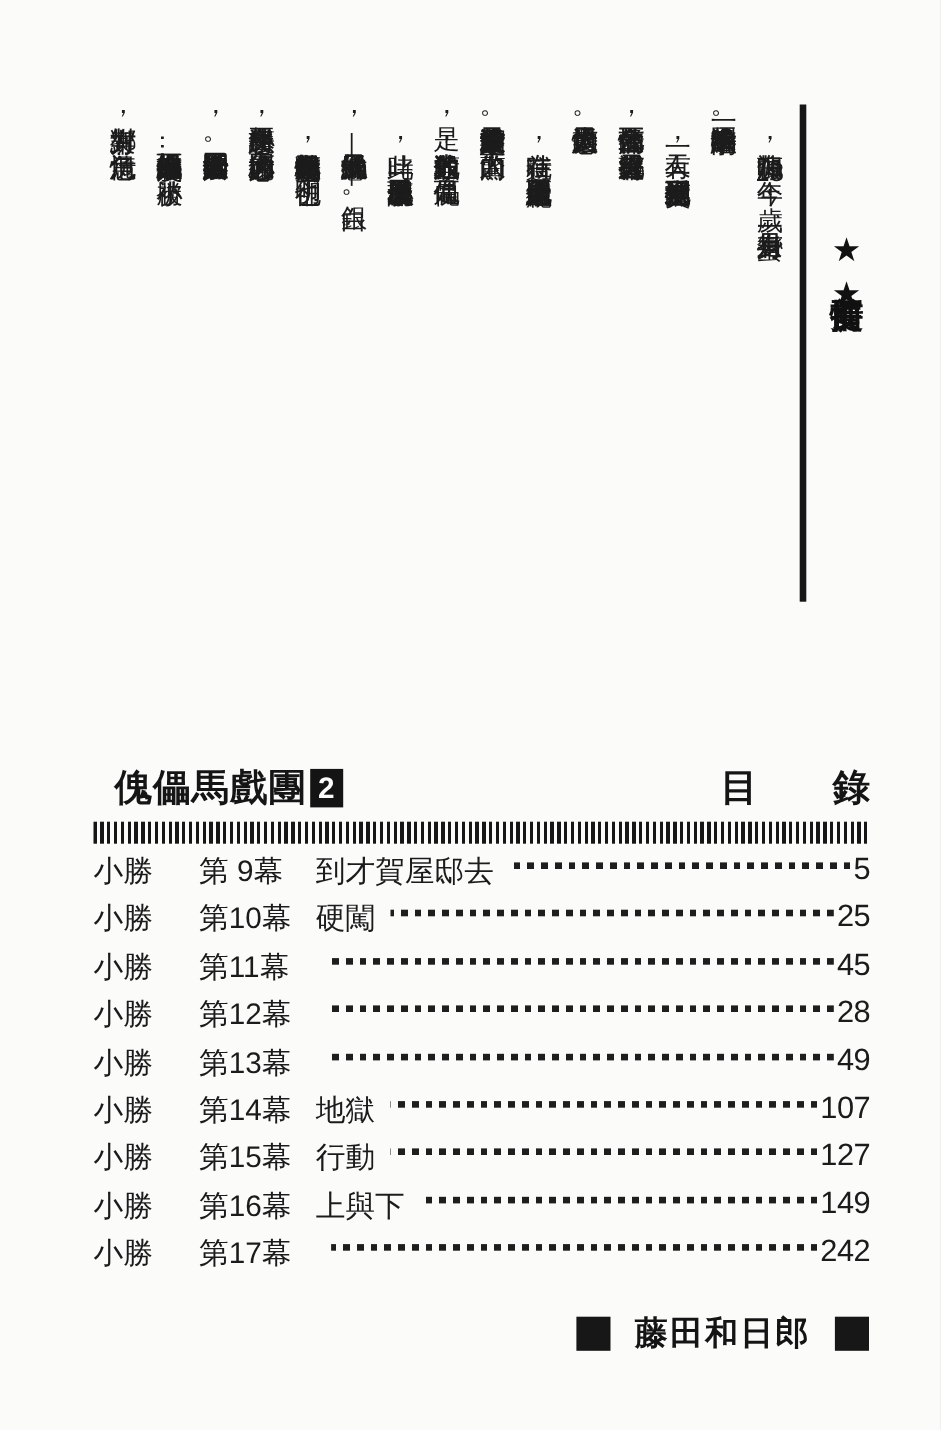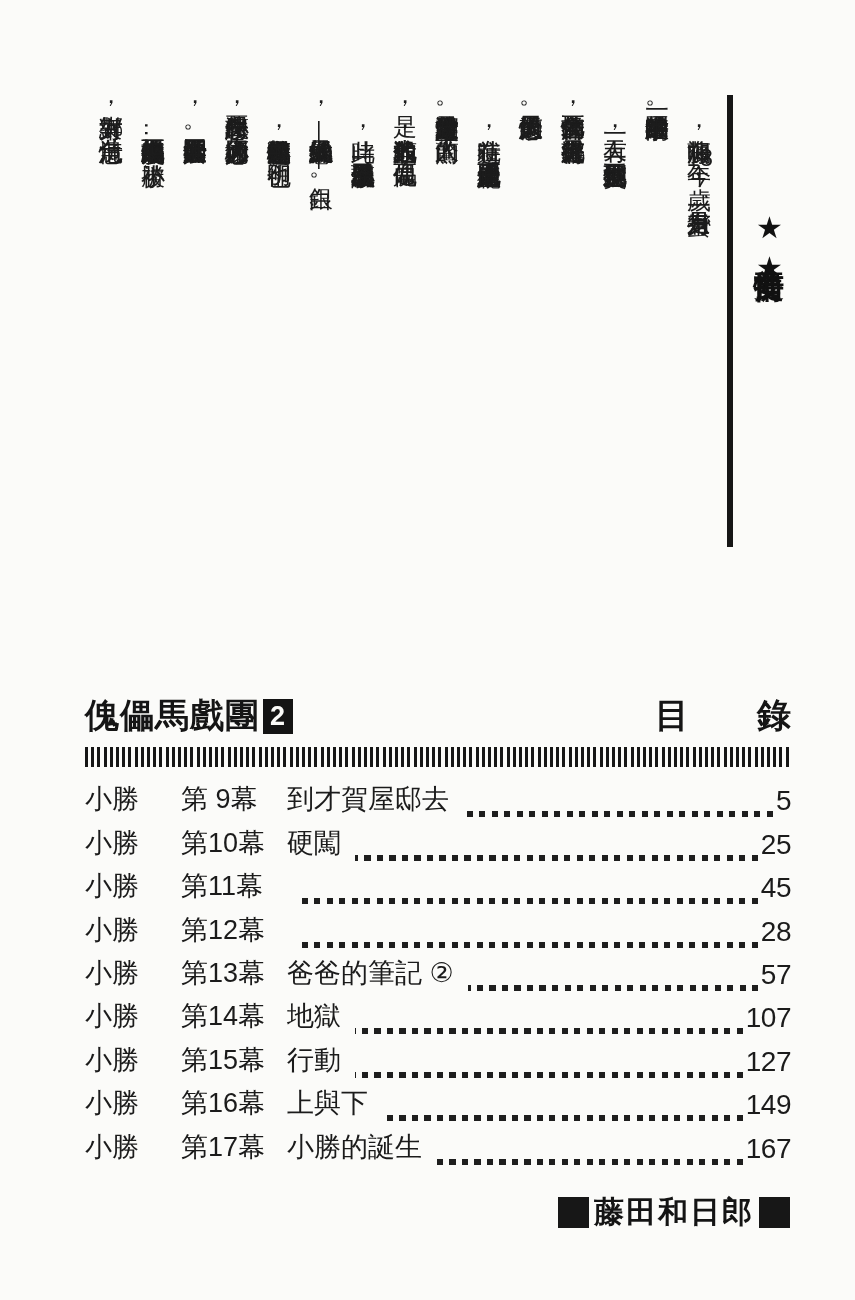--- a/index.html
+++ b/index.html
@@ -51,21 +51,21 @@
     position: absolute;
     left: 85px; top: 693px;
     width: 706px;
     display: flex;
     justify-content: space-between;
     align-items: flex-end;
     font-size: 34px;
     font-weight: 700;
     color: #151515;
   }
-  .toc-title { display: flex; align-items: center; letter-spacing: 1px; }
+  .toc-title { display: flex; align-items: center; letter-spacing: 1px; margin-left: 19px; }
   .vol-badge {
     display: inline-block;
     width: 30px; height: 35px;
     margin-left: 3px;
     background: #141414;
     color: #fbfbf9;
     font-size: 27px;
     font-weight: 700;
     line-height: 35px;
     text-align: center;
@@ -79,21 +79,21 @@
     background: repeating-linear-gradient(to right, #161616 0 3px, transparent 3px 6.2px);
   }
 
   .toc-list {
     position: absolute;
     left: 85px; top: 774px;
     width: 706px;
   }
   .toc-row {
     display: flex;
-    align-items: flex-end;
+    align-items: flex-start;
     height: 43.4px;
     font-size: 27px;
     font-weight: 500;
     color: #1b1b1b;
   }
   .toc-row .ch  { width: 96px;  flex: none; }
   .toc-row .act { width: 106px; flex: none; white-space: pre; }
   .toc-row .ttl { flex: none; white-space: pre; }
   .toc-row .leader {
     flex: 1 1 auto;
@@ -109,21 +109,21 @@
     letter-spacing: -0.5px;
   }
 
   
   .author {
     position: absolute;
     top: 1192px;
     right: 65px;
     display: flex;
     align-items: center;
-    gap: 5px;
+    gap: 22px;
   }
   .author .sq {
     display: inline-block;
     width: 31px; height: 31px;
     background: #171717;
   }
   .author-name {
     font-size: 30px;
     font-weight: 700;
     letter-spacing: 2px;
@@ -181,23 +181,22 @@
         </div>
         <div class="toc-row">
           <span class="ch">小勝</span>
           <span class="act">第12幕</span>
           <span class="leader"></span>
           <span class="pg">28</span>
         </div>
         <div class="toc-row">
           <span class="ch">小勝</span>
           <span class="act">第13幕</span>
-          <span class="ttl">爸爸的筆記 ②</span>
-          <span class="leader"></span>
-          <span class="pg">57</span>
+          <span class="leader"></span>
+          <span class="pg">49</span>
         </div>
         <div class="toc-row">
           <span class="ch">小勝</span>
           <span class="act">第14幕</span>
           <span class="ttl">地獄</span>
           <span class="leader"></span>
           <span class="pg">107</span>
         </div>
         <div class="toc-row">
           <span class="ch">小勝</span>
@@ -209,23 +208,22 @@
         <div class="toc-row">
           <span class="ch">小勝</span>
           <span class="act">第16幕</span>
           <span class="ttl">上與下</span>
           <span class="leader"></span>
           <span class="pg">149</span>
         </div>
         <div class="toc-row">
           <span class="ch">小勝</span>
           <span class="act">第17幕</span>
-          <span class="ttl">小勝的誕生</span>
-          <span class="leader"></span>
-          <span class="pg">167</span>
+          <span class="leader"></span>
+          <span class="pg">242</span>
         </div>
       </div>
   </section>
 
   <footer class="author">
     <span class="sq"></span>
     <span class="author-name">藤田和日郎</span>
     <span class="sq"></span>
   </footer>
 

